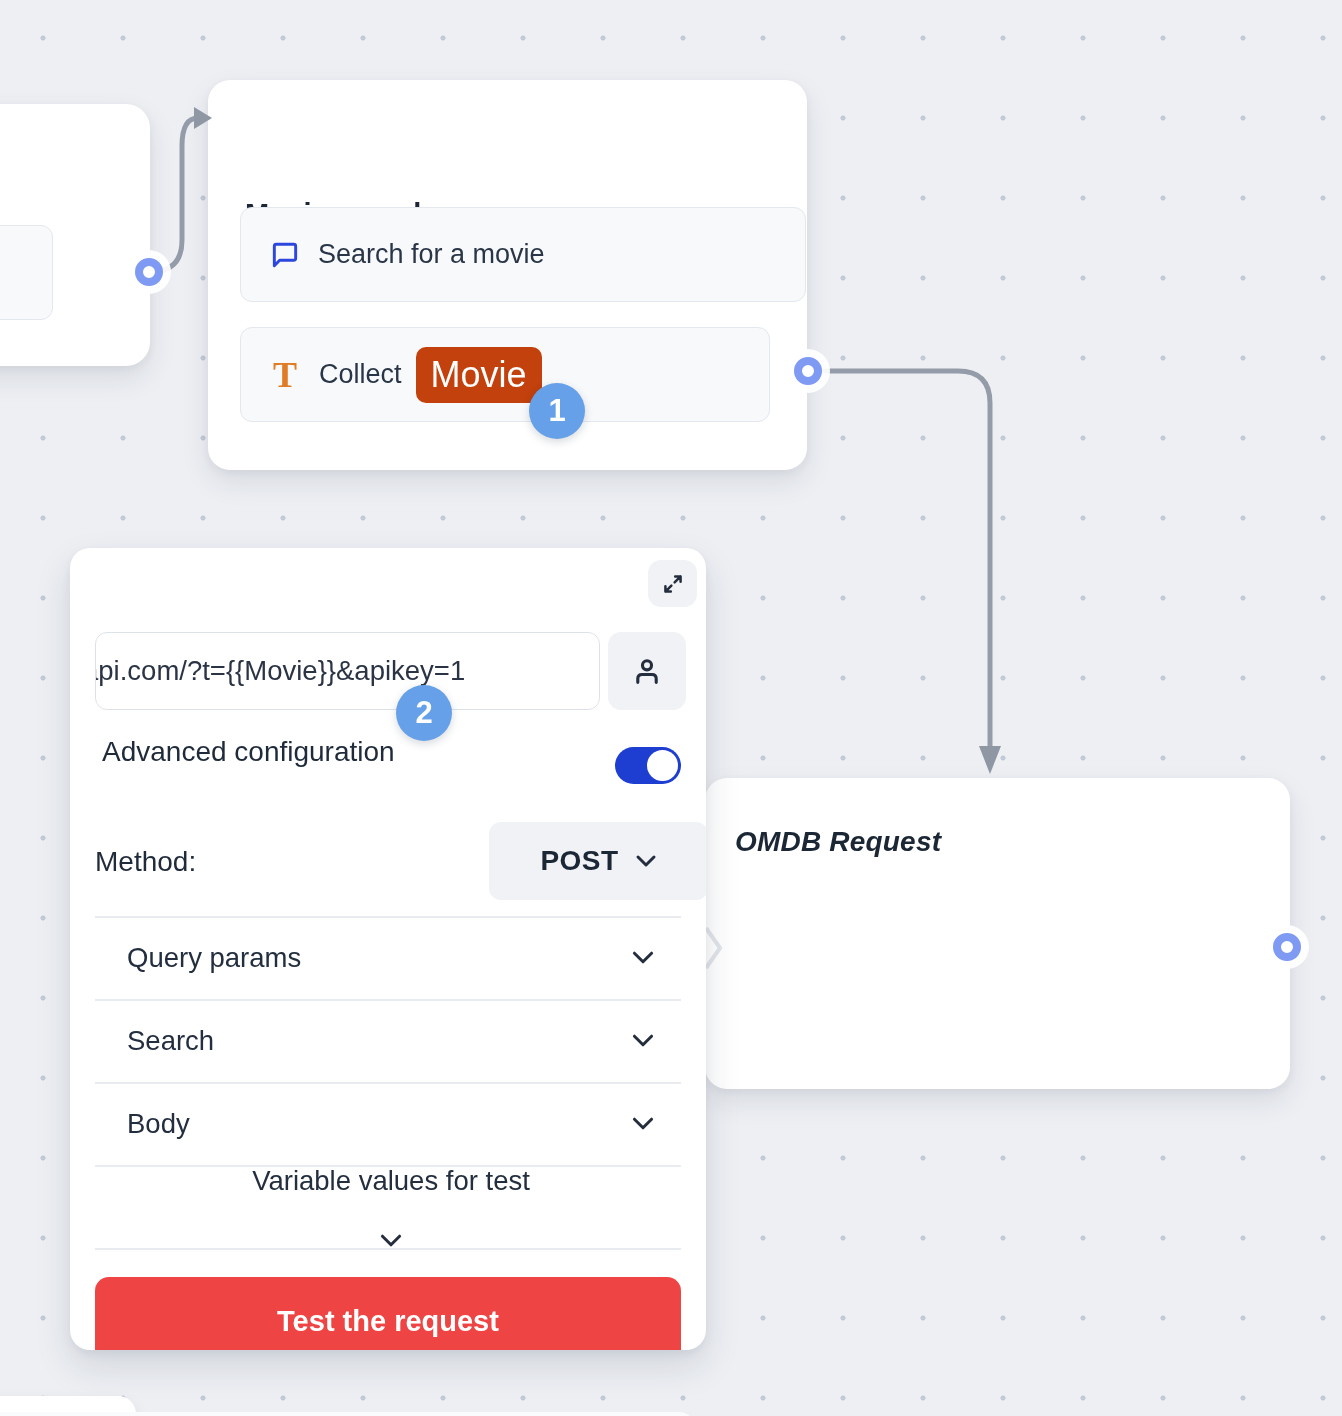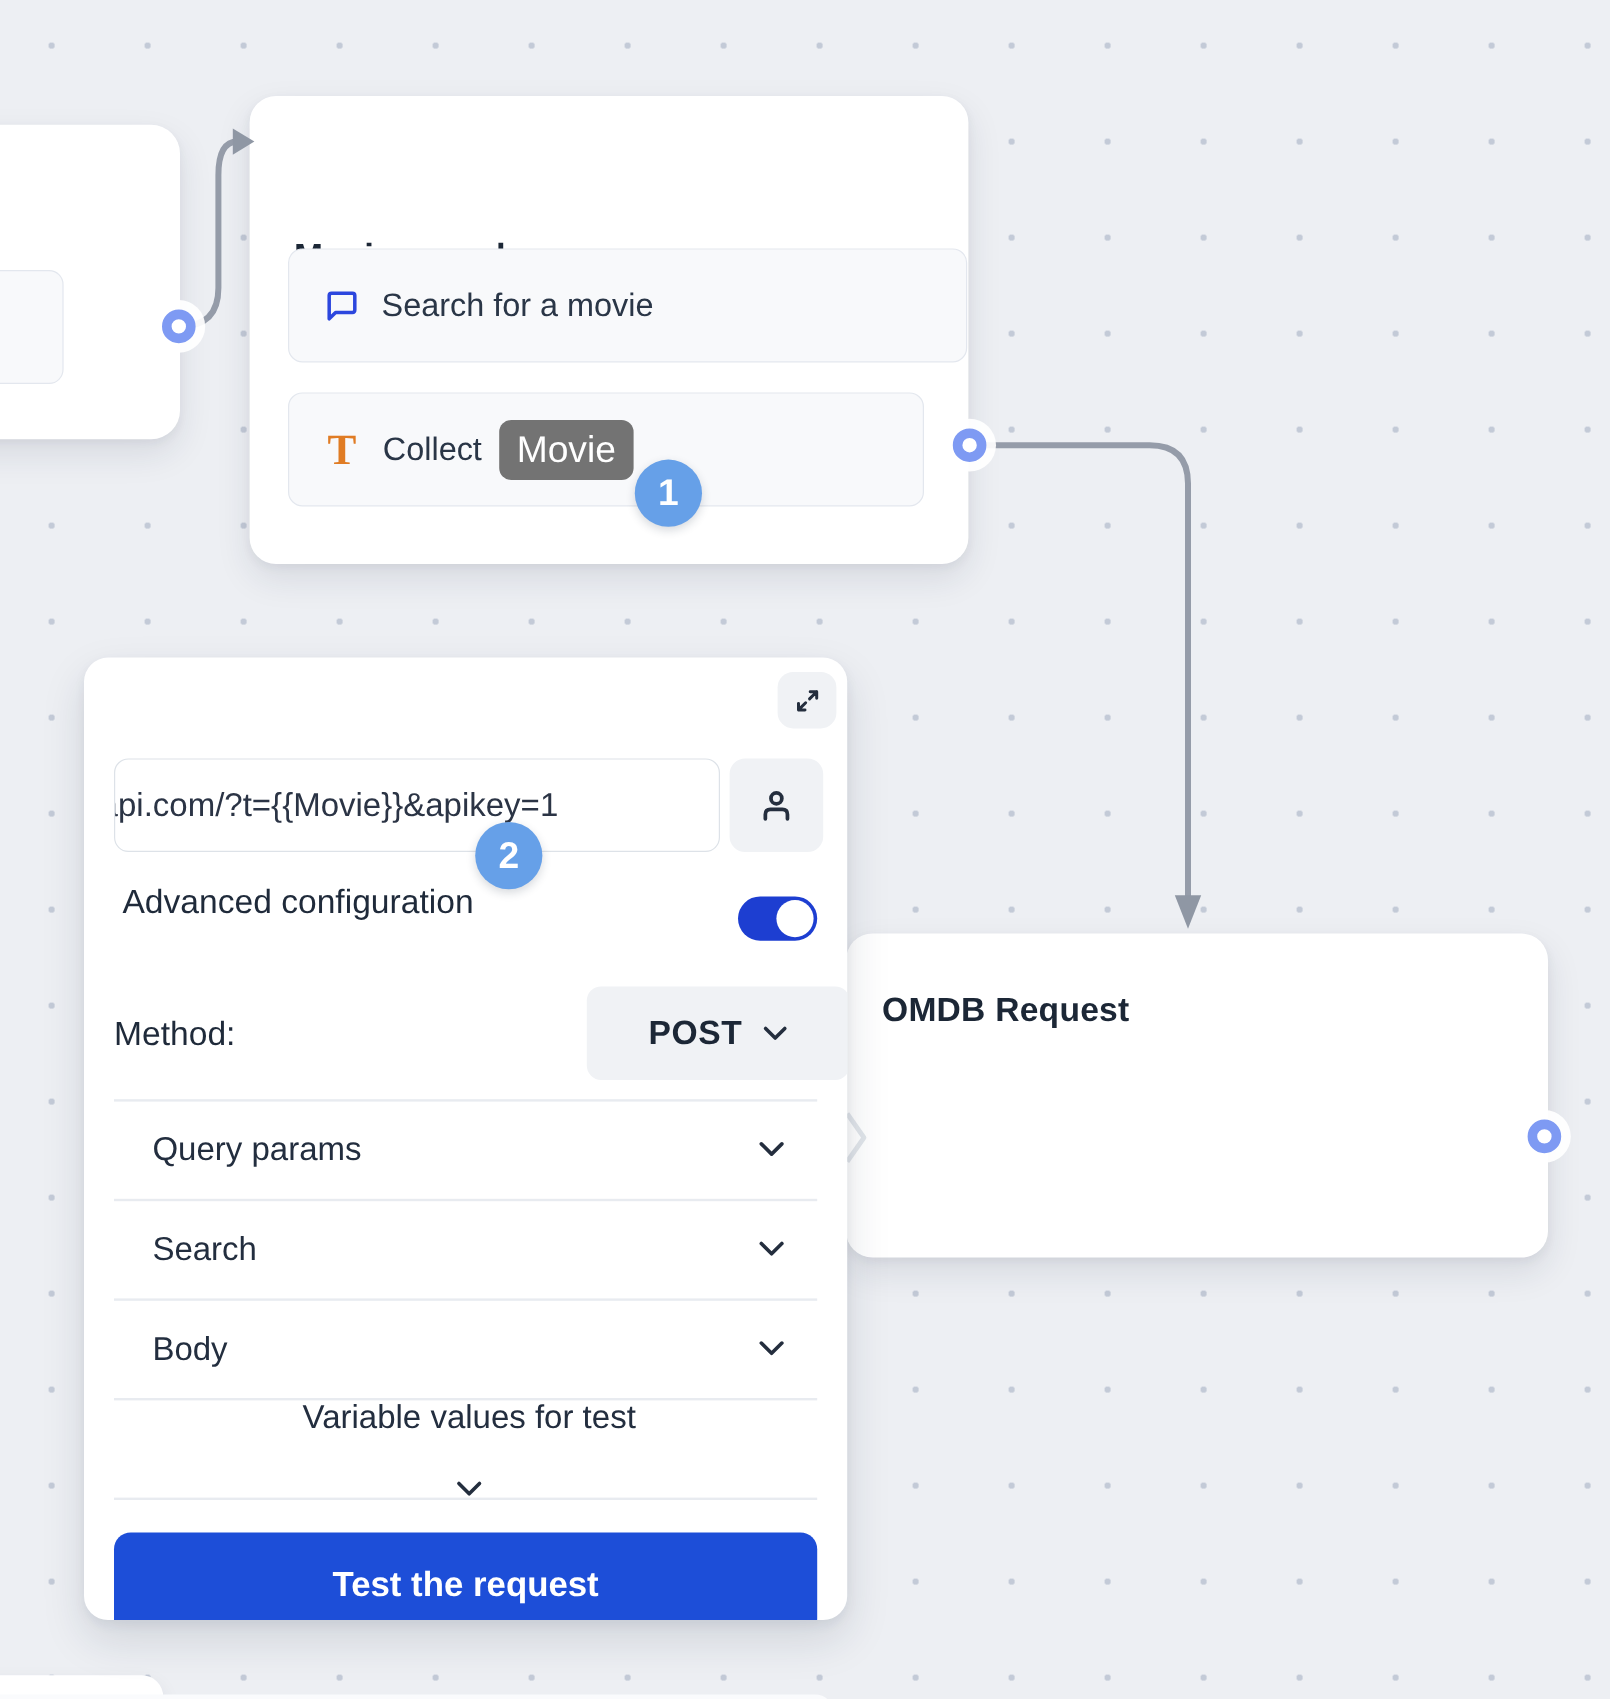--- a/index.html
+++ b/index.html
@@ -10,21 +10,21 @@
     background-image:radial-gradient(circle,#c3cad7 2.5px,transparent 2.6px);
     background-size:80px 80px;background-position:3px -2px;
   }
   .card{position:absolute;background:#fff;border-radius:22px;
     box-shadow:0 12px 28px rgba(30,42,64,.10),0 3px 8px rgba(30,42,64,.05);z-index:10;}
   .inner-box{position:absolute;background:#f8f9fb;border:1.5px solid #e3e7ee;border-radius:12px;
     display:flex;align-items:center;box-sizing:border-box;}
   .node-title{position:absolute;color:#1c2736;font-size:29px;font-weight:600;letter-spacing:.2px;}
   .row-label{color:#2a3647;font-size:27px;white-space:nowrap;}
   .icon-wrap{display:flex;align-items:center;justify-content:center;}
-  .var-badge{background:#737373;color:#fff;font-size:31px;border-radius:10px;
+  .var-badge{background:#c2410c;color:#fff;font-size:36px;border-radius:10px;
     padding:7px 15px;margin-left:14px;white-space:nowrap;}
   .t-glyph{font-family:"Liberation Serif","DejaVu Serif",serif;font-size:36px;font-weight:700;color:#e07c24;line-height:1;}
   svg.overlay{position:absolute;left:0;top:0;z-index:15;pointer-events:none;}
   .port{position:absolute;width:44px;height:44px;z-index:40;}
   .port .halo{position:absolute;left:0;top:0;width:44px;height:44px;border-radius:50%;background:rgba(255,255,255,.92);}
   .port .ring{position:absolute;left:8px;top:8px;width:12px;height:12px;background:#fff;border:8px solid #7e9af3;border-radius:50%;}
   .step-badge{position:absolute;width:56px;height:56px;border-radius:50%;background:#66a0e8;color:#fff;
     font-size:31px;font-weight:700;display:flex;align-items:center;justify-content:center;z-index:50;
     box-shadow:0 3px 8px rgba(30,42,64,.18);}
   
@@ -37,21 +37,21 @@
   .panel-label{position:absolute;color:#1f2a3a;font-size:28px;}
   .toggle{position:absolute;left:545px;top:199px;width:66px;height:37px;border-radius:19px;background:#1d3ed1;}
   .toggle .knob{position:absolute;right:3px;top:3px;width:31px;height:31px;border-radius:50%;background:#fff;}
   .dropdown{position:absolute;left:419px;top:274px;width:219px;height:78px;background:#f0f2f5;border-radius:12px;
     display:flex;align-items:center;justify-content:center;gap:16px;}
   .dropdown .val{color:#1c2736;font-size:28px;font-weight:700;letter-spacing:.5px;}
   .divider{position:absolute;left:25px;width:586px;height:1.5px;background:#e8ebf0;}
   .section-row{position:absolute;left:25px;width:586px;height:83px;display:flex;align-items:center;
     justify-content:space-between;padding:0 26px 0 32px;box-sizing:border-box;}
   .section-row .row-label{color:#232e3f;font-size:27.5px;}
-  .test-btn{position:absolute;left:25px;top:729px;width:586px;height:86px;background:#1d4ed8;border:none;
+  .test-btn{position:absolute;left:25px;top:729px;width:586px;height:86px;background:#ef4444;border:none;
     border-radius:14px;color:#fff;font-size:29px;font-weight:700;font-family:inherit;
     display:flex;align-items:flex-start;justify-content:center;padding-top:28px;box-sizing:border-box;}
   .extra{position:absolute;background:#fff;z-index:1;}
 </style>
 </head>
 <body>
 
 <div class="card" style="left:-62px;top:104px;width:212px;height:262px;border-radius:24px;">
   <div class="inner-box" style="left:-20px;top:121px;width:135px;height:95px;"></div>
 </div>
@@ -74,21 +74,21 @@
     </span>
     <span class="row-label" style="margin-left:17px;">Search for a movie</span>
   </div>
   <div class="inner-box" style="left:32px;top:247px;width:530px;height:95px;">
     <span class="icon-wrap t-glyph" style="margin-left:32px;">T</span>
     <span class="row-label" style="margin-left:22px;">Collect</span>
     <span class="var-badge">Movie</span>
   </div>
 </div>
 
-<div class="card" style="left:705px;top:778px;width:585px;height:270px;">
+<div class="card" style="left:705px;top:778px;width:585px;height:311px;font-style:italic;">
   <div class="node-title" style="left:30px;position:absolute;top:48px;font-weight:700;font-size:28px;">OMDB Request</div>
 </div>
 
 <div class="panel">
   <div class="sq-btn" style="left:578px;top:12px;width:49px;height:47px;">
     <span class="icon-wrap">
       <svg width="26" height="26" viewBox="0 0 24 24" fill="none" stroke="#242e3e" stroke-width="2.3" stroke-linecap="round" stroke-linejoin="round">
         <path d="M14 5 H19 V10 M19 5 L13.5 10.5 M10 19 H5 V14 M5 19 L10.5 13.5"></path>
       </svg>
     </span>

